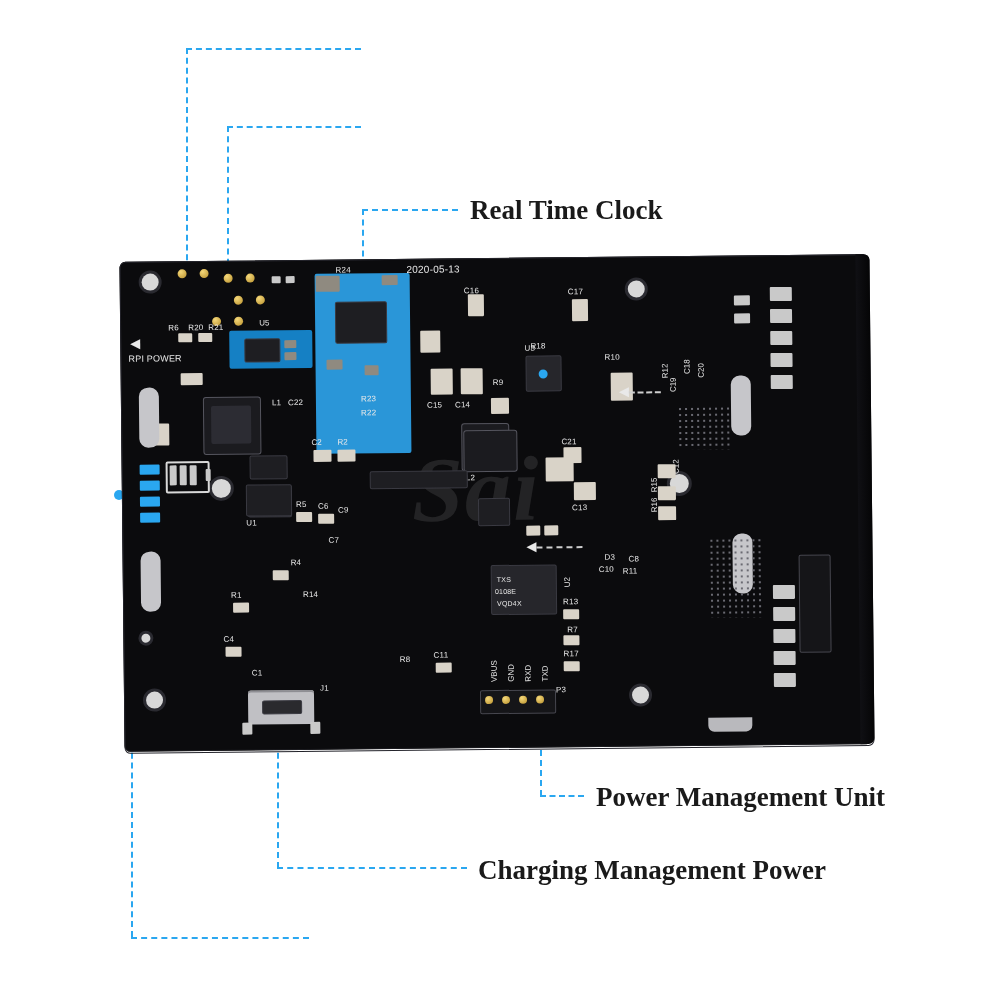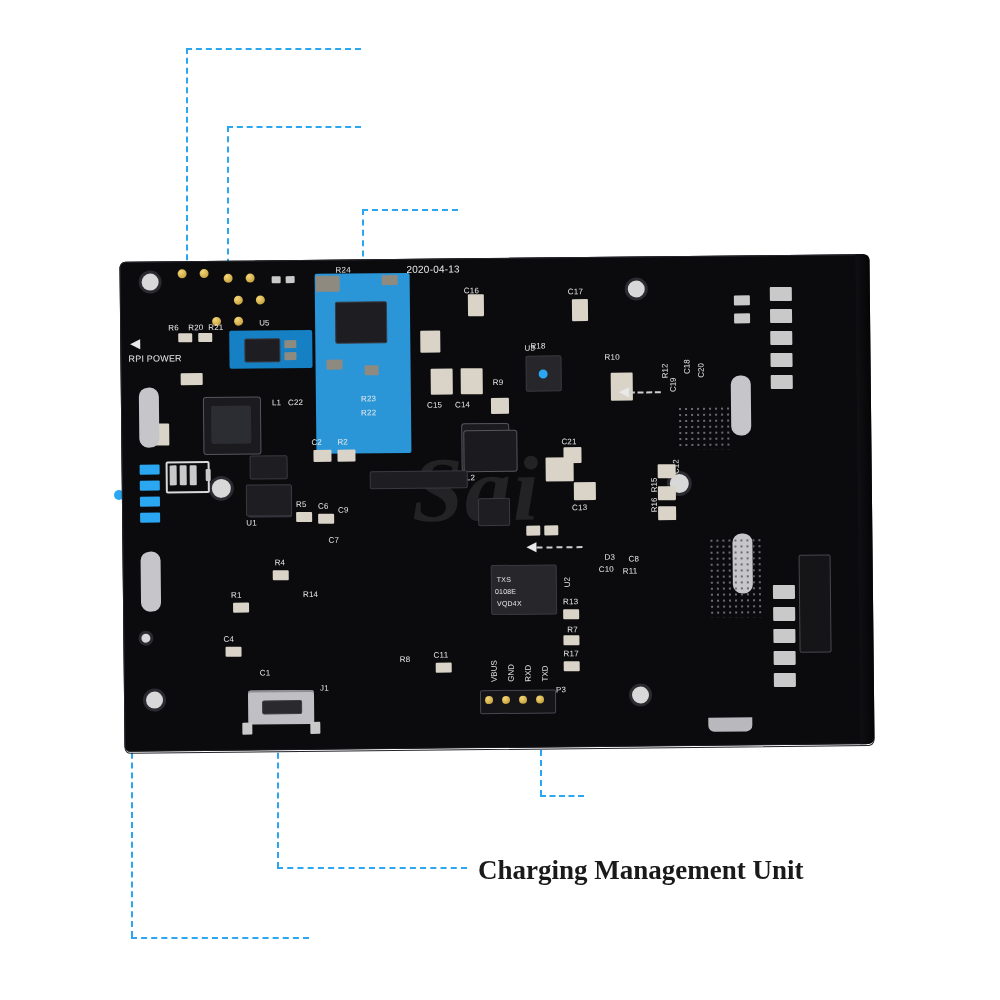--- a/index.html
+++ b/index.html
@@ -67,21 +67,23 @@
   .dot{position:absolute;border-radius:50%;background:#2aa7f0;}
   .arrow{position:absolute;color:#e9e9e9;font-size:13px;line-height:13px;}
   .viagrid{position:absolute;background:
       radial-gradient(#6a6a72 1px, transparent 1.2px) 0 0/6px 6px;}
 </style>
 </head>
 <body>
 
 <div class="stage">
 
-  <div class="label lbl-cmu">Charging Management Unit</div>
+  <div class="label lbl-rtc">Real Time Clock</div>
+  <div class="label lbl-pmu">Power Management Unit</div>
+  <div class="label lbl-cmu">Charging Management Power</div>
 
   <div class="dash-v" style="left:186px;top:48px;height:232px;"></div>
   <div class="dash-h" style="left:186px;top:48px;width:175px;"></div>
 
   <div class="dash-v" style="left:227px;top:126px;height:200px;"></div>
   <div class="dash-h" style="left:227px;top:126px;width:134px;"></div>
 
   <div class="dash-v" style="left:362px;top:209px;height:110px;"></div>
   <div class="dash-h" style="left:362px;top:209px;width:96px;"></div>
 
@@ -107,21 +109,21 @@
     <div class="wm">Sai</div>
 
     <div class="hole" style="left:22px;top:12px;width:17px;height:17px;"></div>
     <div class="hole" style="left:508px;top:24px;width:17px;height:17px;"></div>
     <div class="hole" style="left:90px;top:218px;width:19px;height:19px;"></div>
     <div class="hole" style="left:548px;top:218px;width:19px;height:19px;"></div>
     <div class="hole" style="left:22px;top:430px;width:17px;height:17px;"></div>
     <div class="hole" style="left:508px;top:430px;width:17px;height:17px;"></div>
     <div class="hole" style="left:18px;top:372px;width:9px;height:9px;"></div>
 
-    <div class="silk s10" style="left:287px;top:5px;">2020-04-13</div>
+    <div class="silk s10" style="left:287px;top:5px;">2020-05-13</div>
 
     <div class="goldpin" style="left:58px;top:8px;"></div>
     <div class="goldpin" style="left:80px;top:8px;"></div>
     <div class="goldpin" style="left:104px;top:13px;"></div>
     <div class="goldpin" style="left:126px;top:13px;"></div>
     <div class="goldpin" style="left:114px;top:35px;"></div>
     <div class="goldpin" style="left:136px;top:35px;"></div>
     <div class="goldpin" style="left:92px;top:56px;"></div>
     <div class="goldpin" style="left:114px;top:56px;"></div>
     <div class="pad" style="left:152px;top:16px;width:9px;height:7px;"></div>
@@ -214,25 +216,25 @@
     <div class="silk" style="left:500px;top:310px;">R11</div>
     <div class="arrow" style="left:404px;top:282px;">◀</div>
     <div class="dash-h" style="left:414px;top:289px;width:46px;border-color:#cfcfcf;"></div>
 
     <div class="silk" style="left:190px;top:178px;">C2</div>
     <div class="silk" style="left:216px;top:178px;">R2</div>
     <div class="silk" style="left:174px;top:240px;">R5</div>
     <div class="silk" style="left:196px;top:242px;">C6</div>
     <div class="silk" style="left:216px;top:246px;">C9</div>
     <div class="silk" style="left:206px;top:276px;">C7</div>
-    <div class="silk" style="left:152px;top:298px;">R4</div>
+    <div class="silk" style="left:168px;top:298px;">R4</div>
     <div class="silk" style="left:108px;top:330px;">R1</div>
     <div class="silk" style="left:180px;top:330px;">R14</div>
     <div class="silk" style="left:100px;top:374px;">C4</div>
-    <div class="silk" style="left:136px;top:408px;">C1</div>
+    <div class="silk" style="left:128px;top:408px;">C1</div>
     <div class="silk" style="left:276px;top:396px;">R8</div>
     <div class="silk" style="left:310px;top:392px;">C11</div>
     <div class="silk" style="left:440px;top:340px;">R13</div>
     <div class="silk" style="left:444px;top:368px;">R7</div>
     <div class="silk" style="left:440px;top:392px;">R17</div>
     <div class="silk" style="left:196px;top:424px;">J1</div>
     <div class="silk" style="left:432px;top:428px;">P3</div>
 
     <div class="cap" style="left:192px;top:190px;width:18px;height:12px;"></div>
     <div class="cap" style="left:216px;top:190px;width:18px;height:12px;"></div>

